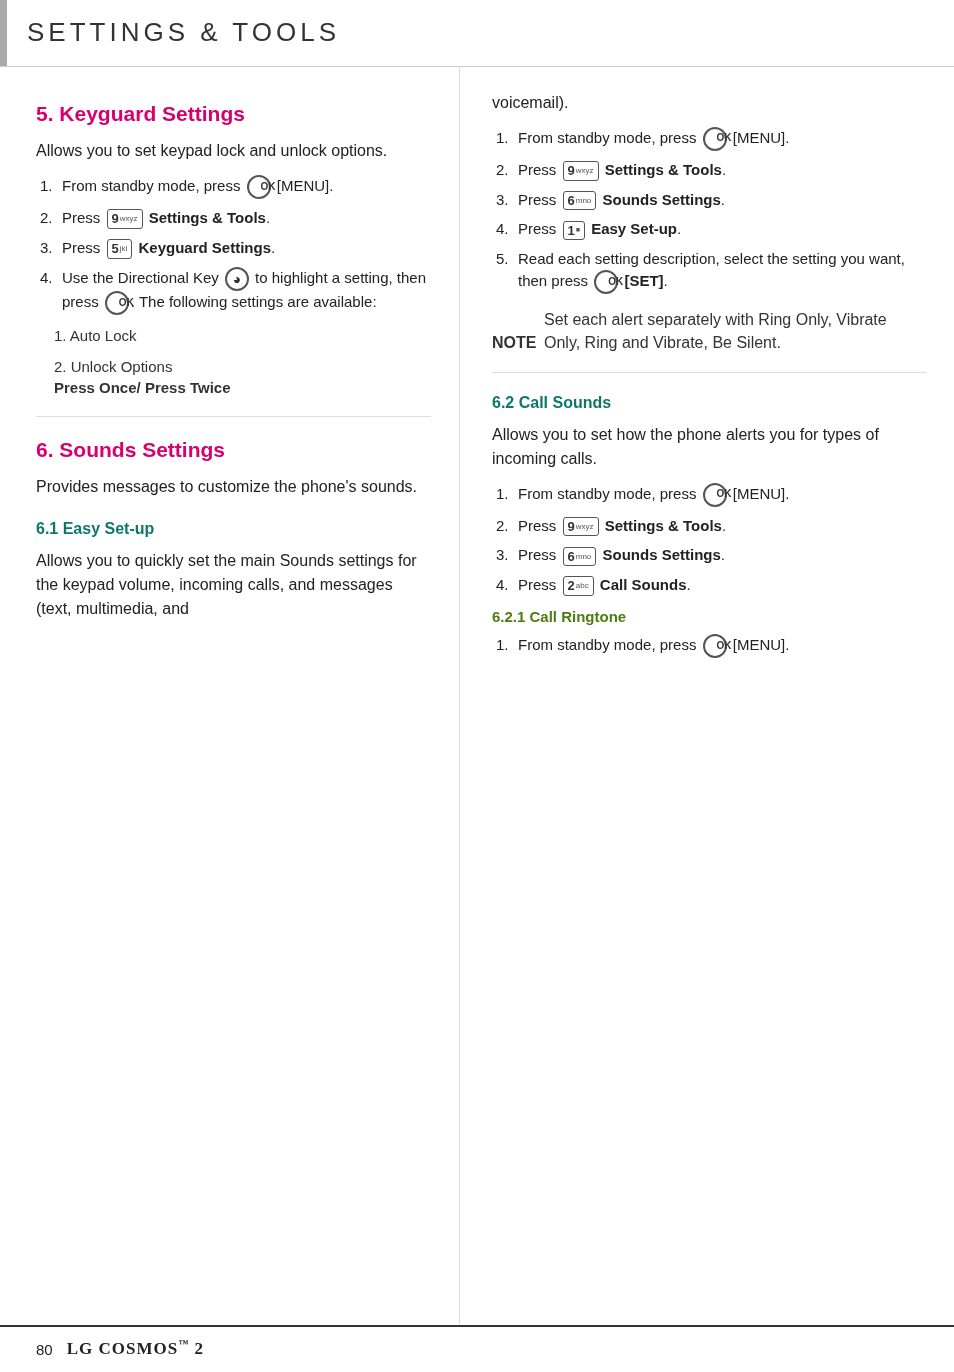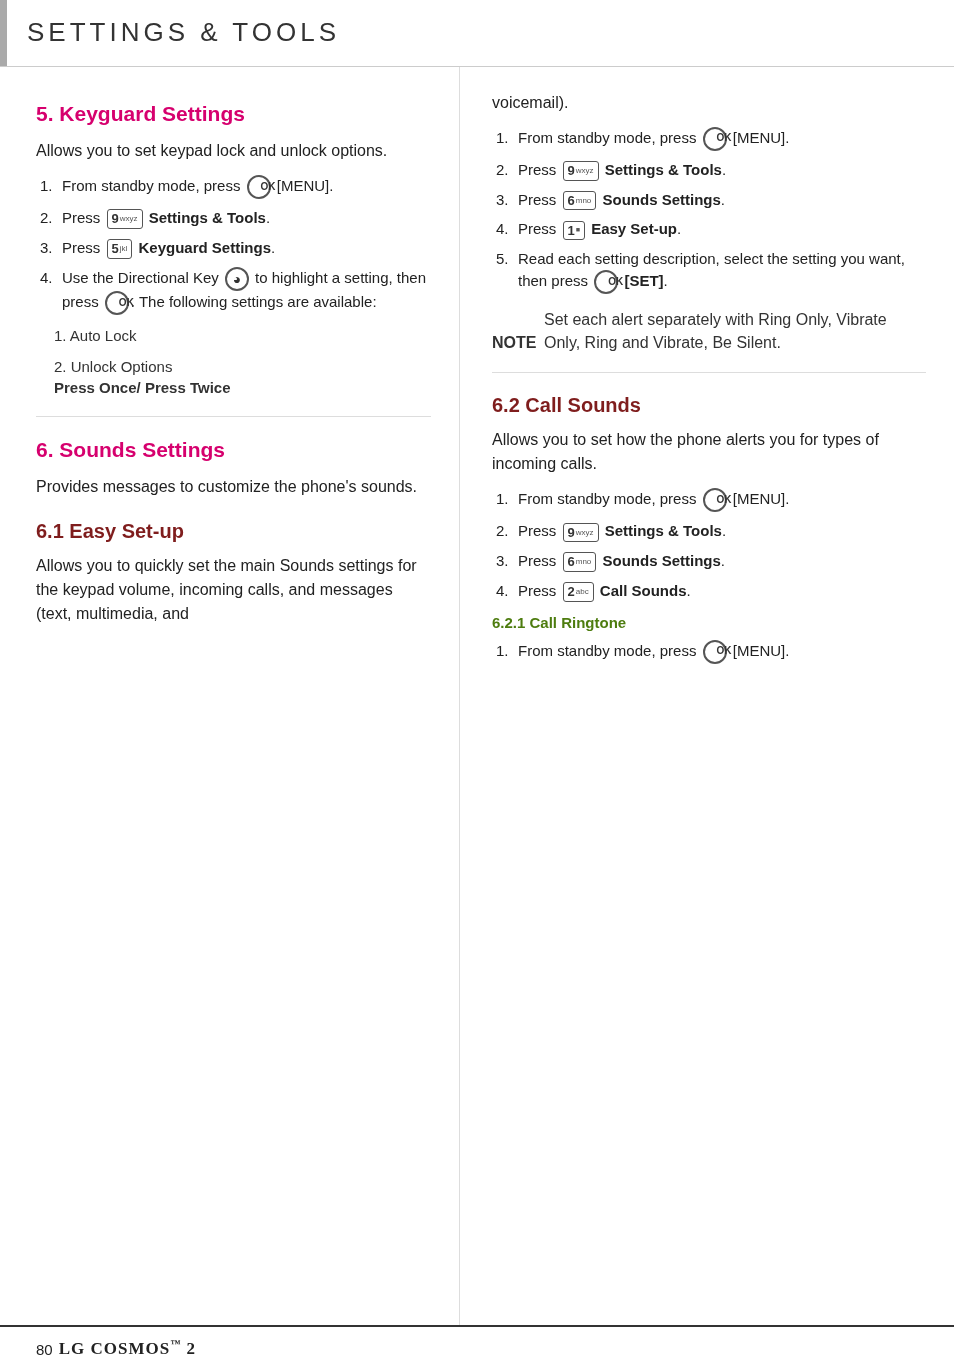--- a/index.html
+++ b/index.html
@@ -56,23 +56,23 @@
     }
     
     .section-title {
       font-size: 21px;
       font-weight: bold;
       color: #d6006e;
       margin-bottom: 10px;
       margin-top: 8px;
     }
     .subsection-title {
-      font-size: 20px;
-      font-weight: bold;
-      color: #7f1d1d;
+      font-size: 16px;
+      font-weight: bold;
+      color: #0f766e;
       margin-bottom: 8px;
       margin-top: 18px;
     }
     .subsubsection-title {
       font-size: 15px;
       font-weight: bold;
       color: #4d7c0f;
       margin-bottom: 6px;
       margin-top: 0;
     }
@@ -197,21 +197,21 @@
     }
     .note-text {
       color: #333;
     }
     
     .footer {
       border-top: 2px solid #333;
       padding: 10px 36px;
       display: flex;
       align-items: center;
-      gap: 0;
+      gap: 8px;
     }
     .footer-page {
       font-size: 15px;
       font-weight: normal;
     }
     .footer-brand {
       font-size: 17px;
       font-weight: bold;
       letter-spacing: 1px;
       margin-left: 6px;

